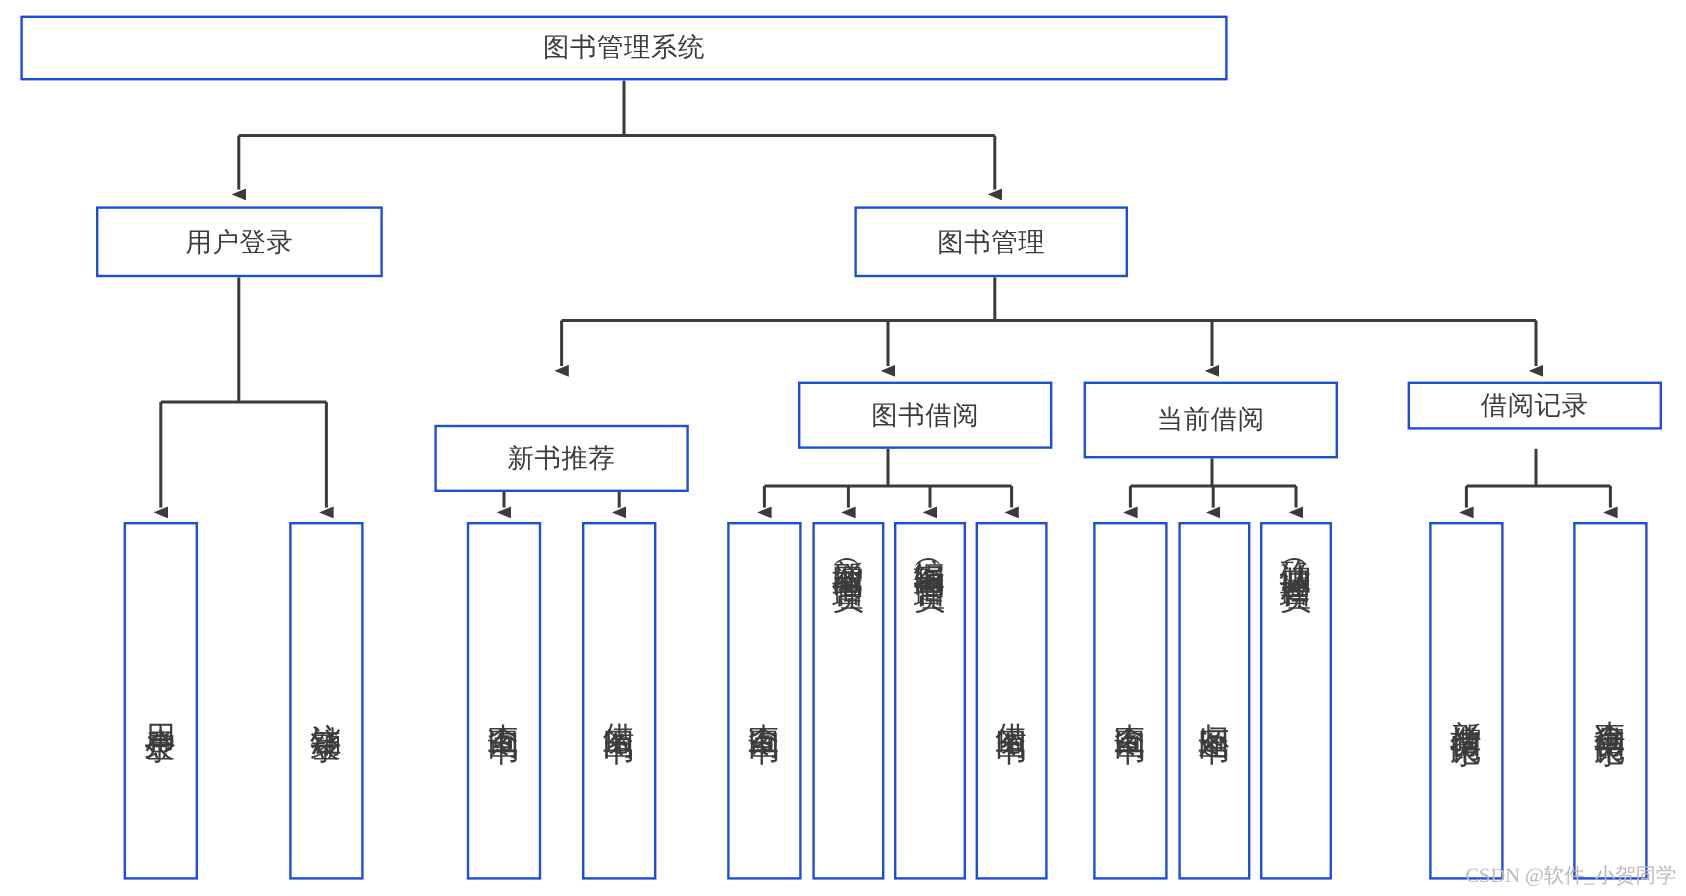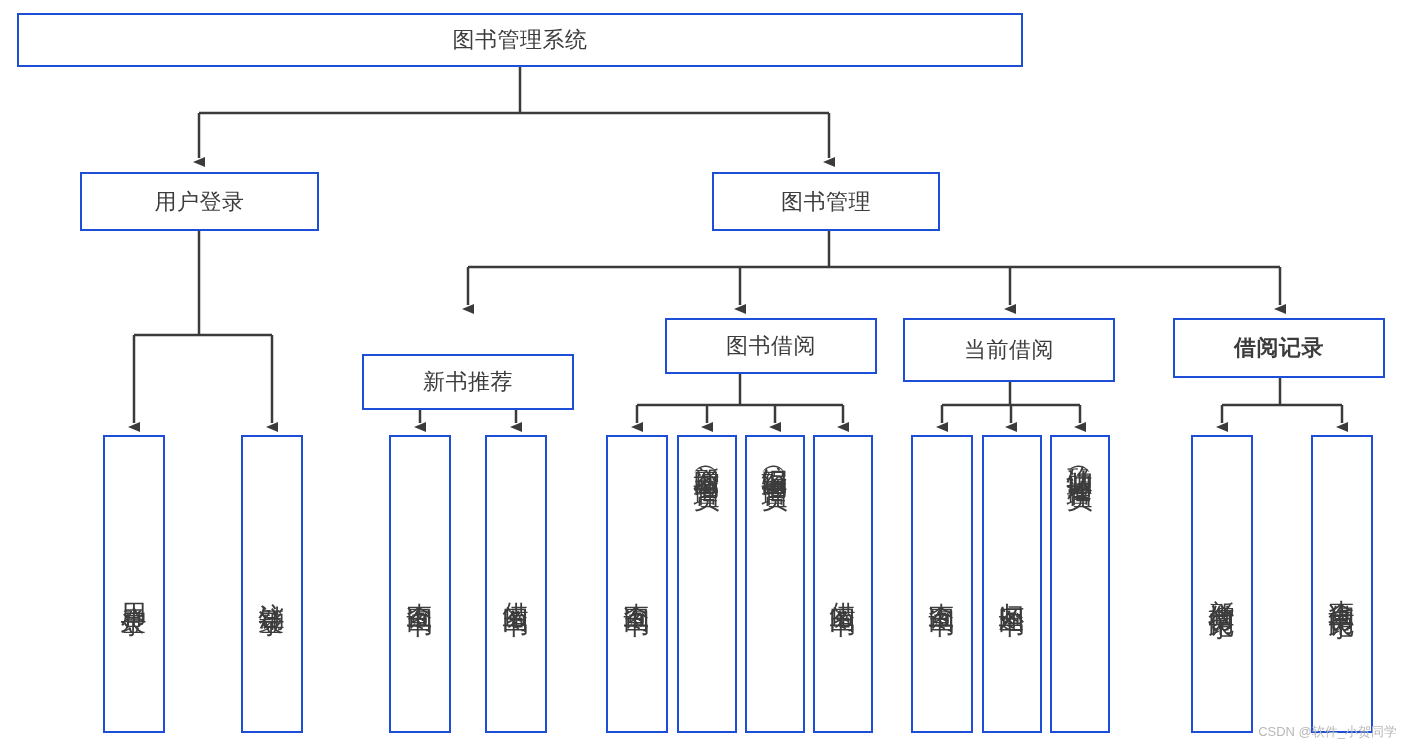--- a/index.html
+++ b/index.html
@@ -55,23 +55,23 @@
     line-height: 1;
     white-space: nowrap;
   }
   .v-node.v-center {
     align-items: center;
   }
   #watermark {
     position: absolute;
     right: 8px;
     bottom: 6px;
-    font-size: 13px;
+    font-size: 17px;
     color: #b9b9b9;
-    font-family: Liberation Sans, sans-serif;
+    font-family: Liberation Serif, serif;
     white-space: nowrap;
     pointer-events: none;
   }
 </style>
 </head>
 <body>
 
 <div id="stage">
 
   <svg id="diagram-svg" viewBox="0 0 1405 747">
@@ -137,21 +137,21 @@
 
   <div class="node-box h-node" style="left:362px; top:318px; width:212px; height:56px;margin-top:36px;">
     <span class="node-label">新书推荐</span>
   </div>
   <div class="node-box h-node" style="left:633px; top:318px; width:212px; height:56px;margin-left:32px;">
     <span class="node-label">图书借阅</span>
   </div>
   <div class="node-box h-node" style="left:903px; top:318px; width:212px; height:64px;">
     <span class="node-label">当前借阅</span>
   </div>
-  <div class="node-box h-node" style="left:1173px; top:318px; width:212px; height:60px;font-weight:bold;">
+  <div class="node-box h-node" style="left:1173px; top:318px; width:212px; height:40px;">
     <span class="node-label">借阅记录</span>
   </div>
 
   <div class="node-box v-node v-center" style="left:103px; top:435px; width:62px; height:298px;">
     <span class="node-label">用户登录</span>
   </div>
   <div class="node-box v-node v-center" style="left:241px; top:435px; width:62px; height:298px;">
     <span class="node-label">注销登录</span>
   </div>
 

